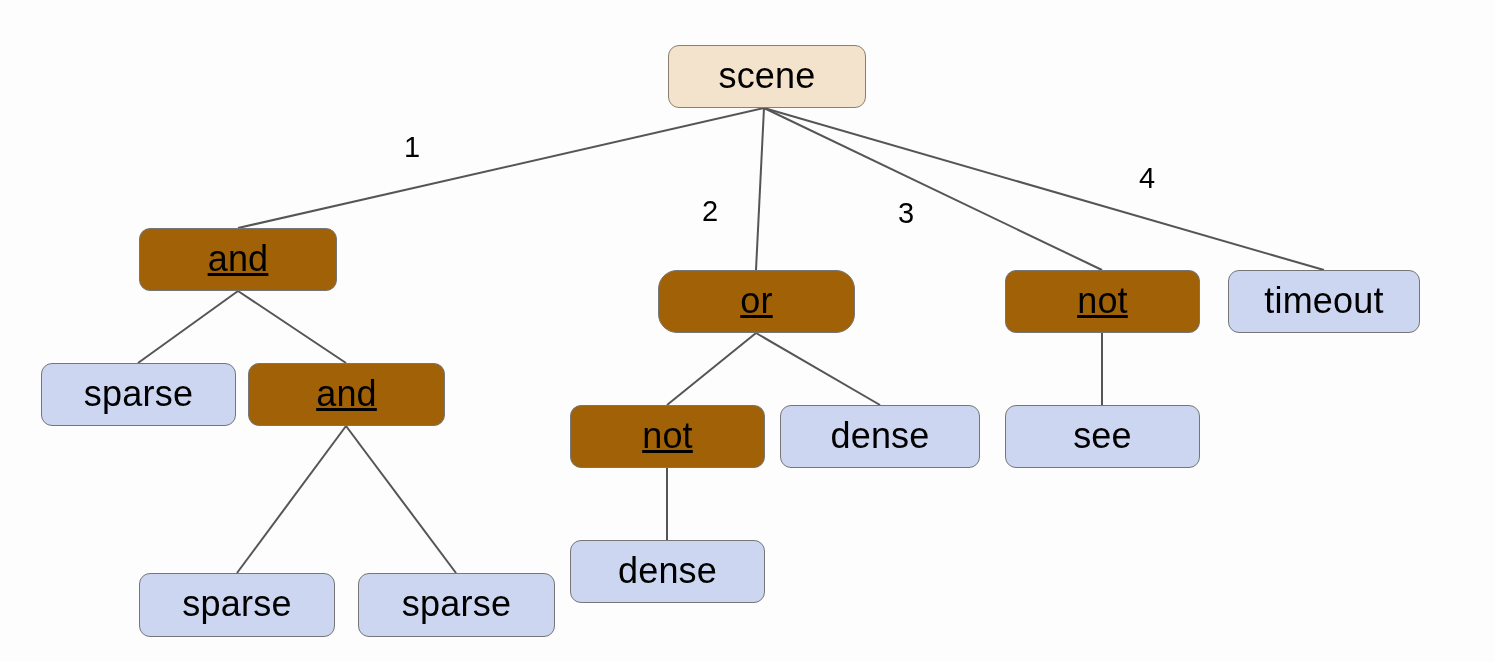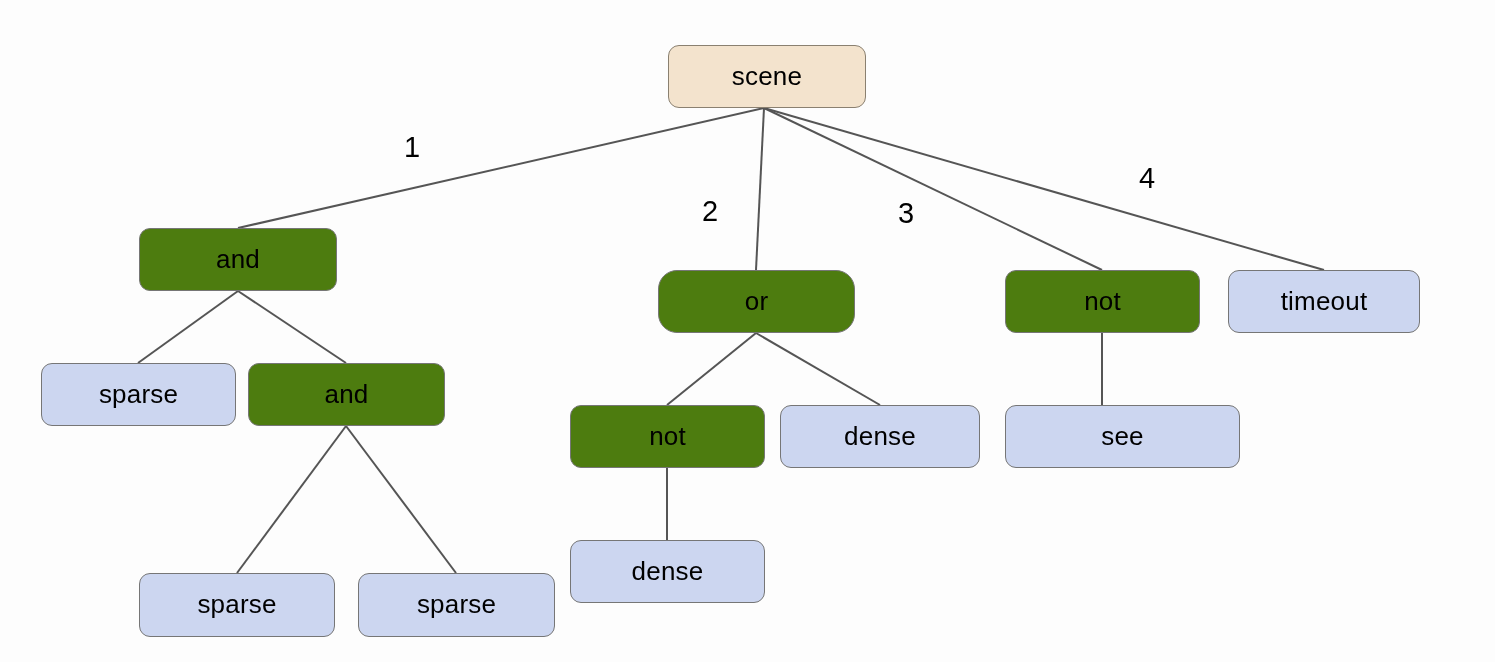--- a/index.html
+++ b/index.html
@@ -27,27 +27,27 @@
   }
   .node {
     position: absolute;
     box-sizing: border-box;
     border: 1.6px solid #6e6e6e;
     border-radius: 11px;
     display: flex;
     align-items: center;
     justify-content: center;
     color: #000000;
-    font-size: 26px;
+    font-size: 36px;
     line-height: 1;
     letter-spacing: 0.2px;
     white-space: nowrap;
   }
   .node-root   { background: #f3e3cd; border-color: #8a8070; }
-  .node-op     { background: #4d7c0f; border-color: #767676; }
+  .node-op     { background: #a16207; border-color: #767676; text-decoration: underline; }
   .node-leaf   { background: #ccd6f0; border-color: #767676; }
   .node-label {
     display: block;
     transform: translateY(-1px);
   }
   .edge-label {
     position: absolute;
     font-size: 29px;
     color: #000000;
     line-height: 1;
@@ -93,21 +93,21 @@
       </div>
       <div class="node node-op" style="left: 248px; top: 363px; width: 197px; height: 63px;">
         <span class="node-label">and</span>
       </div>
       <div class="node node-op" style="left: 570px; top: 405px; width: 195px; height: 63px;">
         <span class="node-label">not</span>
       </div>
       <div class="node node-leaf" style="left: 780px; top: 405px; width: 200px; height: 63px;">
         <span class="node-label">dense</span>
       </div>
-      <div class="node node-leaf" style="left: 1005px; top: 405px; width: 235px; height: 63px;">
+      <div class="node node-leaf" style="left: 1005px; top: 405px; width: 195px; height: 63px;">
         <span class="node-label">see</span>
       </div>
       <div class="node node-leaf" style="left: 570px; top: 540px; width: 195px; height: 63px;">
         <span class="node-label">dense</span>
       </div>
       <div class="node node-leaf" style="left: 139px; top: 573px; width: 196px; height: 64px;">
         <span class="node-label">sparse</span>
       </div>
       <div class="node node-leaf" style="left: 358px; top: 573px; width: 197px; height: 64px;">
         <span class="node-label">sparse</span>

